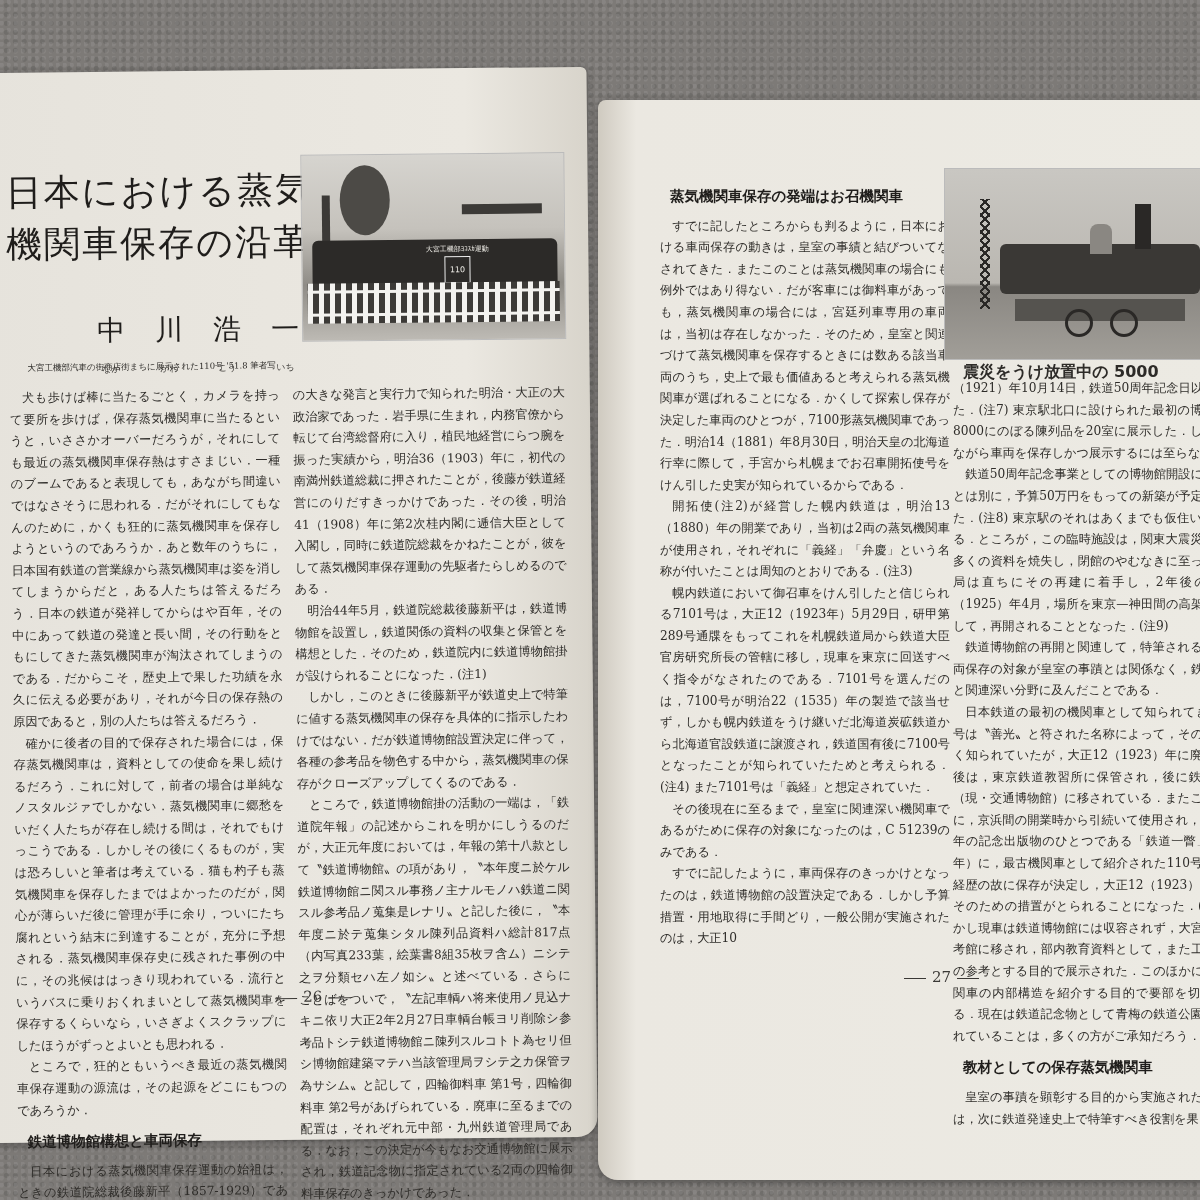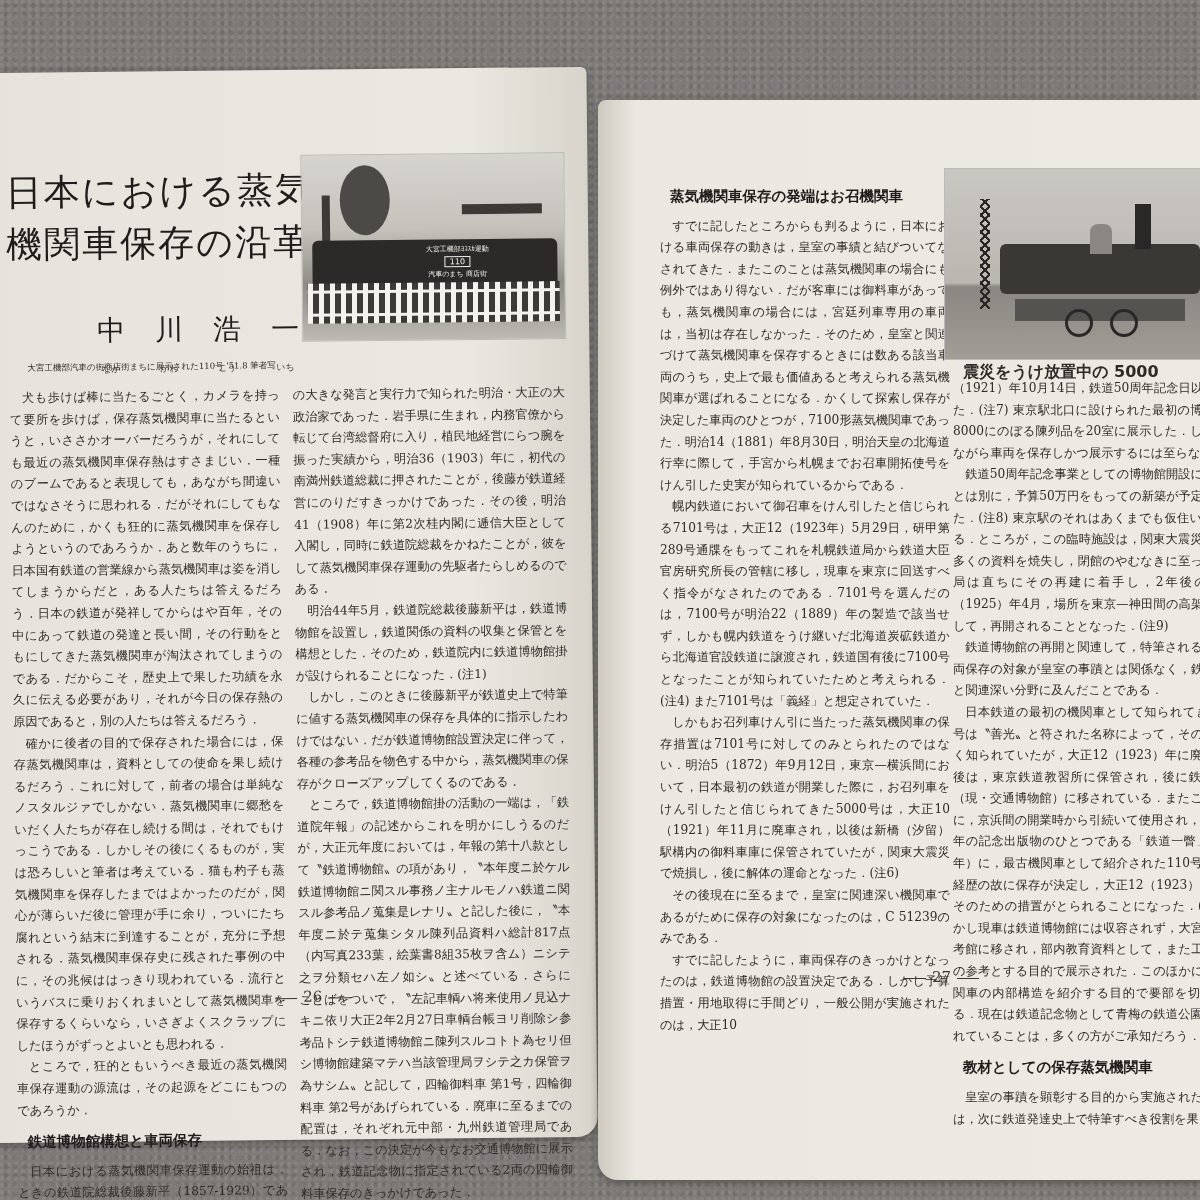--- a/index.html
+++ b/index.html
@@ -94,21 +94,21 @@
 
   <div class="caption" style="left:50px; top:290px;">大宮工機部汽車の街商店街まちに展示された110号 '51.8 筆者写</div>
 
   <div class="photo" style="left:325px; top:85px; width:262px; height:185px; background:linear-gradient(#d6d4cf 0%, #c5c2bc 40%, #8f8c86 70%, #bdbab4 100%);">
     <div class="tree" style="left:38px; top:10px; width:50px; height:70px;"></div>
     <div style="position:absolute; left:20px; top:40px; width:8px; height:50px; background:#3c3a37;"></div>
     <div style="position:absolute; left:160px; top:50px; width:80px; height:10px; background:#3c3a37;"></div>
     <div class="loco-body" style="left:10px; top:85px; width:245px; height:55px;"></div>
     <div class="sign" style="left:95px; top:90px; width:120px;">
       <div>大宮工機部ﾖｺｽｶ運動</div>
-      <div style="display:inline-block; border:1px solid #eee; padding:0 4px; margin:2px 0; font-size:8px;">110</div>
+      <div style="display:inline-block; border:1px solid #eee; padding:8px 4px; margin:2px 0; font-size:8px;">110</div>
       <div>汽車のまち 商店街</div>
     </div>
     <div class="fence" style="top:128px; height:40px;"></div>
     <div class="fence-rail" style="top:135px;"></div>
     <div class="fence-rail" style="top:158px;"></div>
   </div>
 
   <div class="body-col" style="left:32px; top:315px; width:270px;">
     <p>犬も歩けば棒に当たるごとく，カメラを持って要所を歩けば，保存蒸気機関車に当たるというと，いささかオーバーだろうが，それにしても最近の蒸気機関車保存熱はすさまじい．一種のブームであると表現しても，あながち間違いではなさそうに思われる．だがそれにしてもなんのために，かくも狂的に蒸気機関車を保存しようというのであろうか．あと数年のうちに，日本国有鉄道の営業線から蒸気機関車は姿を消してしまうからだと，ある人たちは答えるだろう．日本の鉄道が発祥してからはや百年，その中にあって鉄道の発達と長い間，その行動をともにしてきた蒸気機関車が淘汰されてしまうのである．だからこそ，歴史上で果した功績を永久に伝える必要があり，それが今日の保存熱の原因であると，別の人たちは答えるだろう．</p>
     <p>確かに後者の目的で保存された場合には，保存蒸気機関車は，資料としての使命を果し続けるだろう．これに対して，前者の場合は単純なノスタルジァでしかない．蒸気機関車に郷愁をいだく人たちが存在し続ける間は，それでもけっこうである．しかしその後にくるものが，実は恐ろしいと筆者は考えている．猫も杓子も蒸気機関車を保存したまではよかったのだが，関心が薄らいだ後に管理が手に余り，ついにたち腐れという結末に到達することが，充分に予想される．蒸気機関車保存史に残された事例の中に，その兆候ははっきり現われている．流行というバスに乗りおくれまいとして蒸気機関車を保存するくらいなら，いさぎよくスクラップにしたほうがずっとよいとも思われる．</p>
@@ -128,22 +128,22 @@
     <span class="dash"></span><span>26</span><span class="dash"></span>
   </div>
 </div>
 
 <div class="stain"></div>
 
 <div class="page page-right">
   <div class="body-col" style="left:62px; top:70px; width:290px;">
     <div class="subhead" style="margin-top:16px;">蒸気機関車保存の発端はお召機関車</div>
     <p>すでに記したところからも判るように，日本における車両保存の動きは，皇室の事績と結びついてなされてきた．またこのことは蒸気機関車の場合にも例外ではあり得ない．だが客車には御料車があっても，蒸気機関車の場合には，宮廷列車専用の車両は，当初は存在しなかった．そのため，皇室と関連づけて蒸気機関車を保存するときには数ある該当車両のうち，史上で最も価値あると考えられる蒸気機関車が選ばれることになる．かくして探索し保存が決定した車両のひとつが，7100形蒸気機関車であった．明治14（1881）年8月30日，明治天皇の北海道行幸に際して，手宮から札幌までお召車開拓使号をけん引した史実が知られているからである．</p>
-    <p>幌内鉄道において御召車をけん引したと信じられる7101号は，大正12（1923年）5月29日，研甲第289号通牒をもってこれを札幌鉄道局から鉄道大臣官房研究所長の管轄に移し，現車を東京に回送すべく指令がなされたのである．7101号を選んだのは，7100号が明治22（1889）年の製造で該当せず，しかも幌内鉄道をうけ継いだ北海道炭砿鉄道から北海道官設鉄道に譲渡され，鉄道国有後に7100号となったことが知られていたためと考えられる．(注4) また7101号は「義経」と想定されていた．</p>
-    <p>しかもお召列車けん引に当たった蒸気機関車の保存措置は7101号に対してのみとられたのではない．明治5（1872）年9月12日，東京—横浜間において，日本最初の鉄道が開業した際に，お召列車をけん引したと信じられてきた5000号は，大正10（1921）年11月に廃車され，以後は新橋（汐留）駅構内の御料車庫に保管されていたが，関東大震災で焼損し，後に解体の運命となった．(注6)</p>
+    <p>開拓使(注2)が経営した幌内鉄道は，明治13（1880）年の開業であり，当初は2両の蒸気機関車が使用され，それぞれに「義経」「弁慶」という名称が付いたことは周知のとおりである．(注3)</p>
+    <p>幌内鉄道において御召車をけん引したと信じられる7101号は，大正12（1923年）5月29日，研甲第289号通牒をもってこれを札幌鉄道局から鉄道大臣官房研究所長の管轄に移し，現車を東京に回送すべく指令がなされたのである．7101号を選んだのは，7100号が明治22（1535）年の製造で該当せず，しかも幌内鉄道をうけ継いだ北海道炭砿鉄道から北海道官設鉄道に譲渡され，鉄道国有後に7100号となったことが知られていたためと考えられる．(注4) また7101号は「義経」と想定されていた．</p>
     <p>その後現在に至るまで，皇室に関連深い機関車であるがために保存の対象になったのは，C 51239のみである．</p>
     <p>すでに記したように，車両保存のきっかけとなったのは，鉄道博物館の設置決定である．しかし予算措置・用地取得に手間どり，一般公開が実施されたのは，大正10</p>
   </div>
 
   <div class="photo" style="left:346px; top:68px; width:260px; height:190px; background:linear-gradient(#c9c7c2 0%, #bab7b1 60%, #8a8782 62%, #a19e98 100%);">
     <div class="crane" style="left:35px; top:30px; height:110px;"></div>
     <div class="loco-body" style="left:55px; top:75px; width:200px; height:50px; background:#3a3835;"></div>
     <div style="position:absolute; left:190px; top:35px; width:16px; height:45px; background:#2a2826;"></div>
     <div style="position:absolute; left:145px; top:55px; width:22px; height:30px; background:#8a8782; border-radius:8px 8px 0 0;"></div>
     <div style="position:absolute; left:70px; top:130px; width:170px; height:22px; background:#55534f;"></div>

